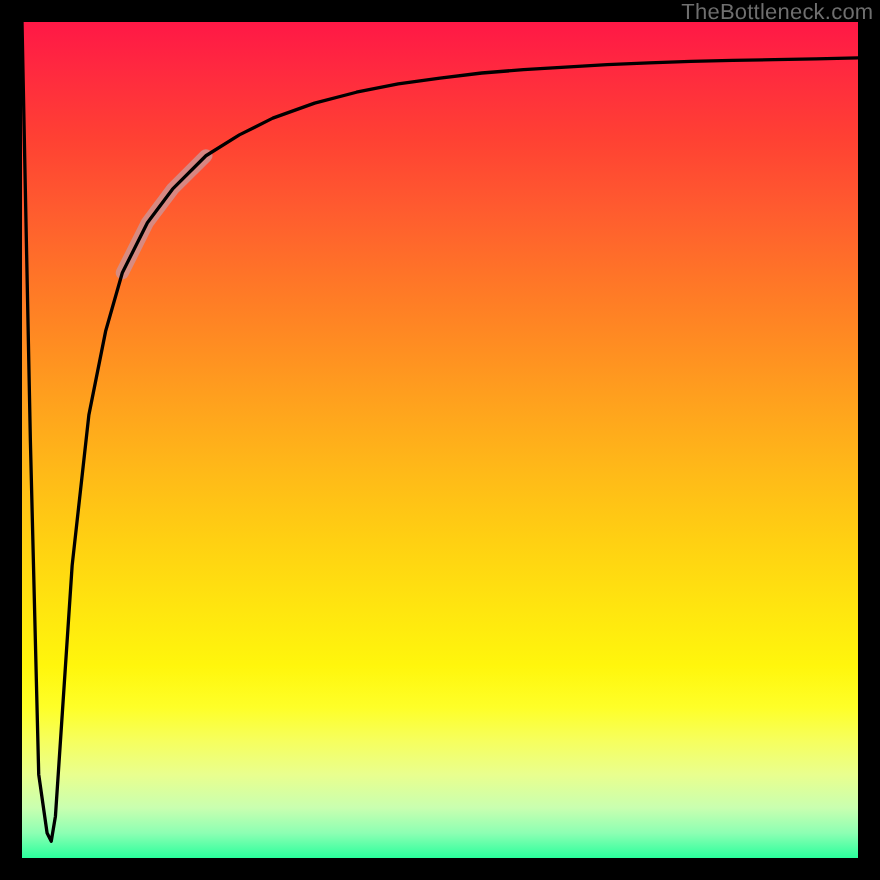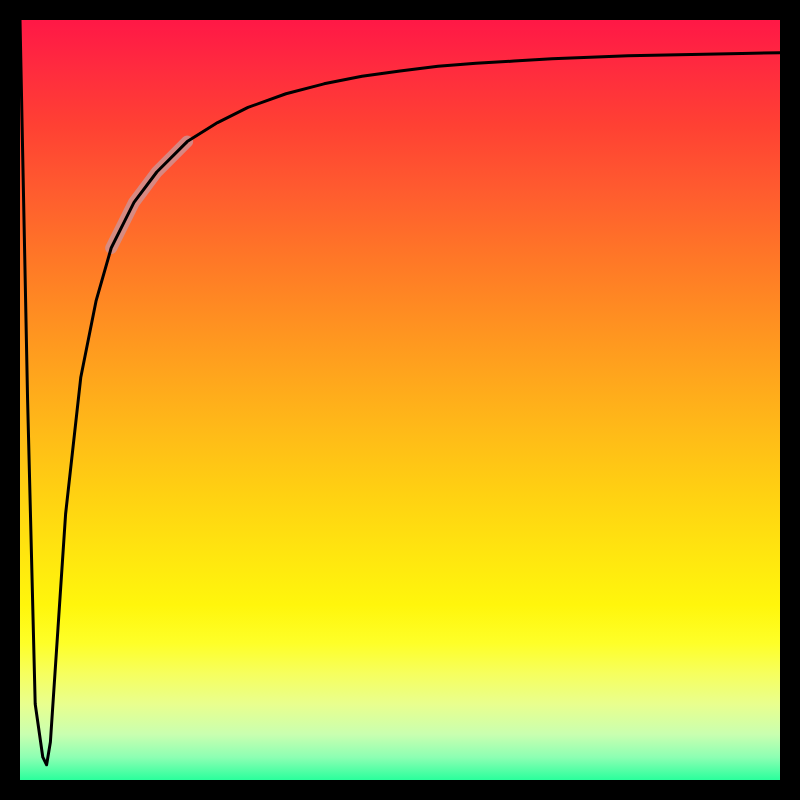--- a/index.html
+++ b/index.html
@@ -66,13 +66,14 @@
 </head>
 <body>
 
 <div class="frame">
   <div class="plot">
     <svg class="curve" viewBox="0 0 760 760" preserveAspectRatio="none">
       <path d="M91.20 228.00 L114.00 182.40 L136.80 152.00 L167.20 121.60" fill="none" stroke="#d09090" stroke-width="12" stroke-linecap="round" stroke-opacity="0.85"></path>
       <path d="M0.00 0.00 L7.60 380.00 L15.20 684.00 L22.80 737.20 L26.60 744.80 L30.40 722.00 L38.00 608.00 L45.60 494.00 L60.80 357.20 L76.00 281.20 L91.20 228.00 L114.00 182.40 L136.80 152.00 L167.20 121.60 L197.60 102.60 L228.00 87.40 L266.00 73.72 L304.00 63.84 L342.00 56.24 L380.00 50.92 L418.00 46.36 L456.00 43.32 L494.00 41.04 L532.00 38.76 L570.00 37.24 L608.00 35.72 L646.00 34.96 L684.00 34.20 L722.00 33.44 L760.00 32.68" fill="none" stroke="#000000" stroke-width="3" stroke-linejoin="round" stroke-linecap="round"></path>
     </svg>
   </div>
+  <div class="attribution">TheBottleneck.com</div>
 </div>
 
 </body></html>

